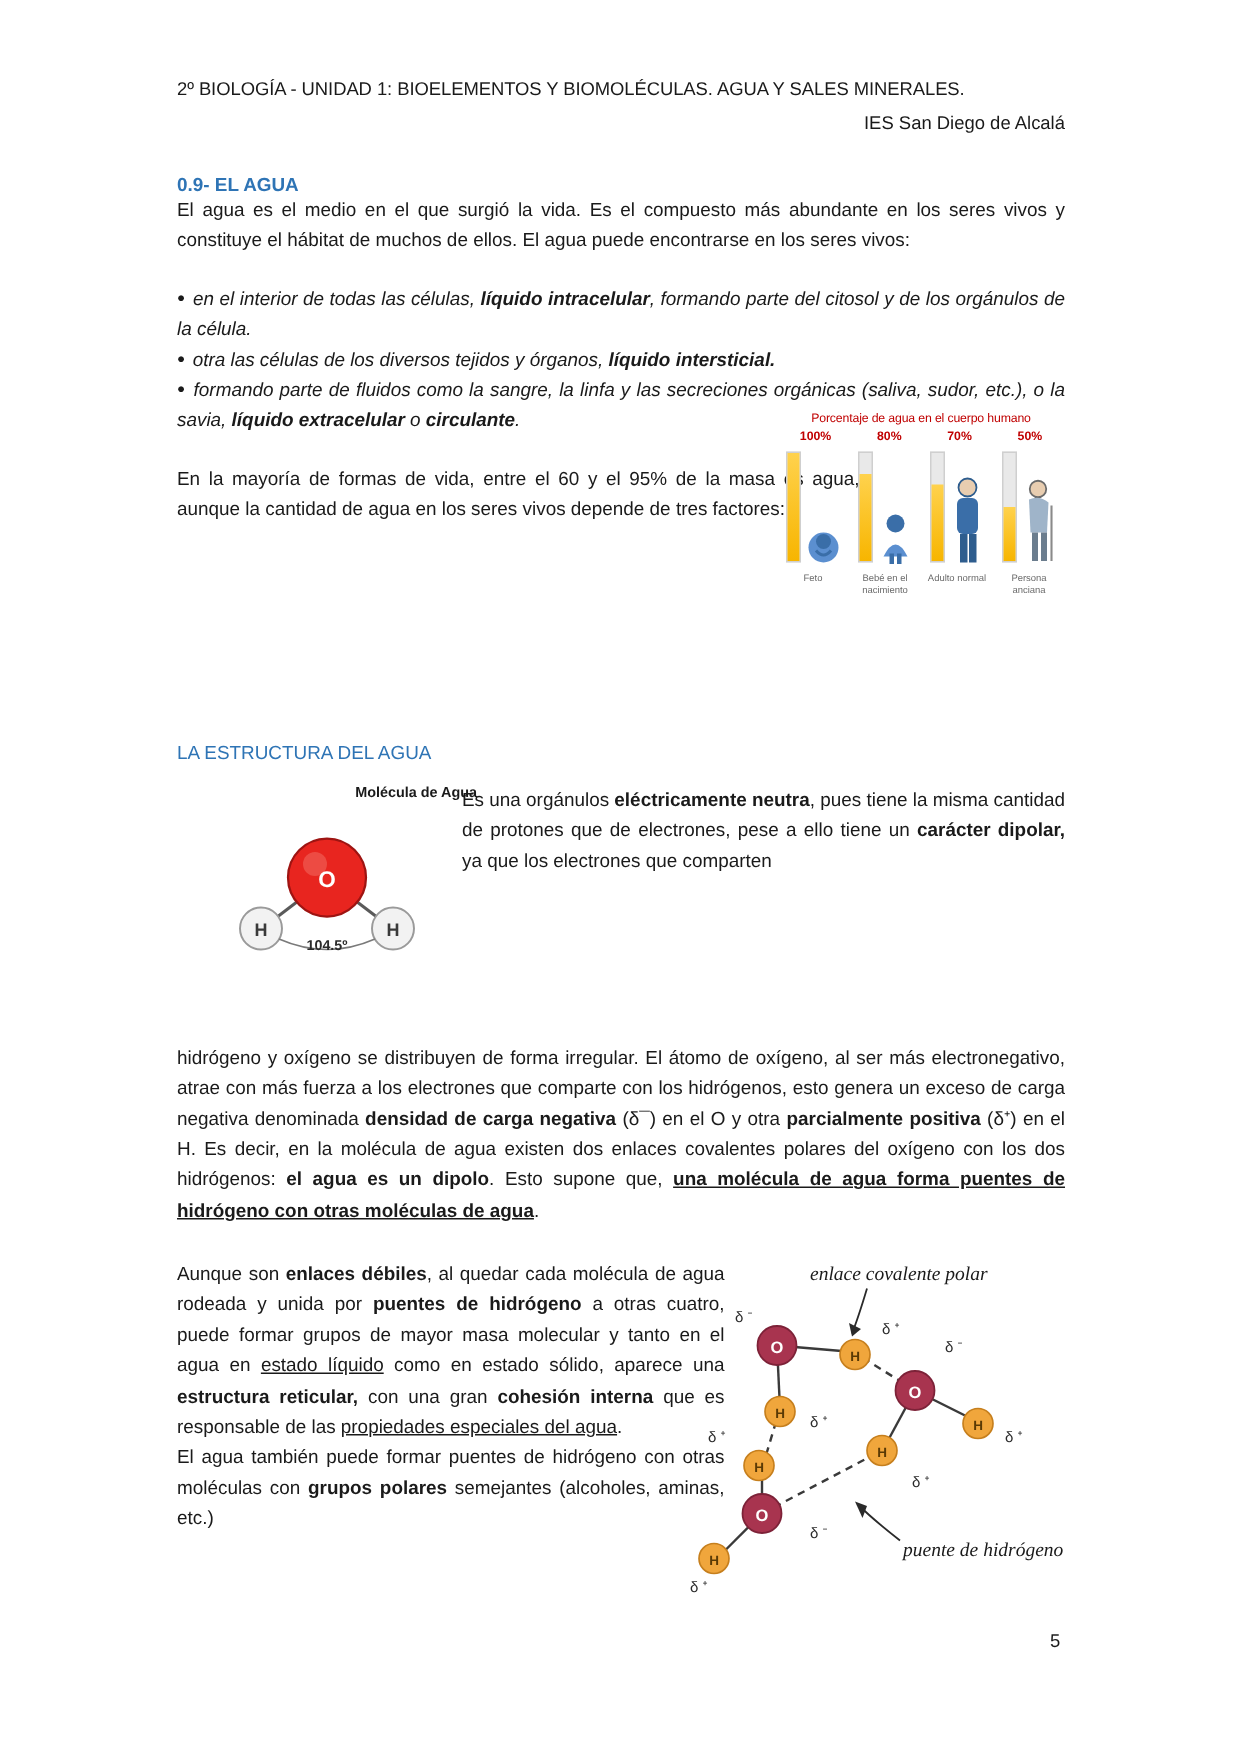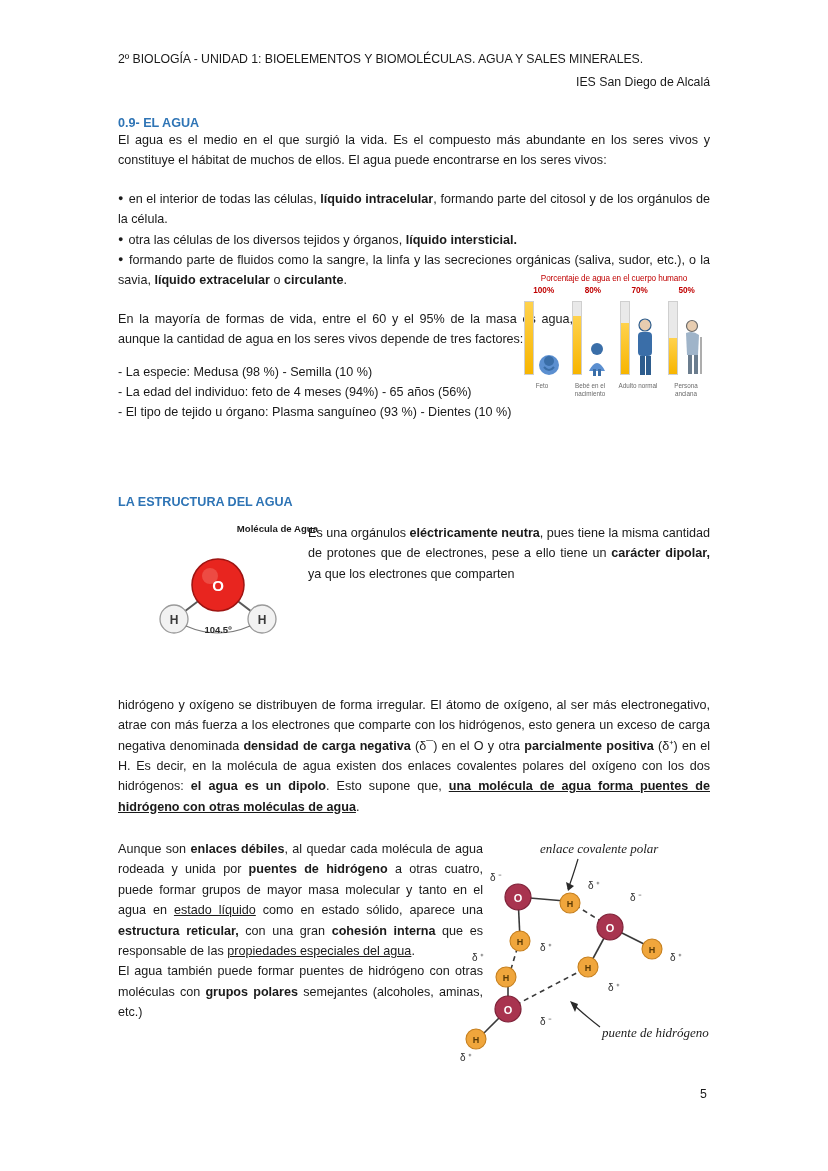--- a/index.html
+++ b/index.html
@@ -37,21 +37,21 @@
     color: #1a1a1a;
   }
   .sec-title {
     color: #2e74b5;
     font-weight: bold;
     font-size: 12.6px;
     margin-top: 27px;
   }
   .sec-title2 {
     color: #2e74b5;
-    font-weight: bold;
+    font-weight: normal;
     font-size: 12.6px;
   }
   p.body {
     font-size: 12.6px;
     line-height: 1.62;
     text-align: justify;
     margin: 0;
   }
   .mt18 { margin-top: 18px; }
   .mt16 { margin-top: 16px; }
@@ -59,20 +59,21 @@
   b { font-weight: bold; }
   u { text-decoration: underline; }
 
   .bullets {
     font-size: 12.6px;
     line-height: 1.62;
     margin-top: 18px;
   }
   .bullets .bl {
     text-align: justify;
+    font-style: italic;
   }
   .dot::before {
     content: "\25CF";
     font-size: 9px;
     position: relative;
     top: -2px;
     margin-right: 5px;
   }
 
   .left-col {
@@ -294,25 +295,20 @@
         <div class="fnames">
           <span>Feto</span>
           <span>Bebé en el nacimiento</span>
           <span>Adulto normal</span>
           <span>Persona anciana</span>
         </div>
       </div>
 
       <div class="left-col">
         <p class="body">En la mayoría de formas de vida, entre el 60 y el 95% de la masa es agua,      aunque      la cantidad de agua en los seres vivos depende de tres factores:</p>
-        <div class="lines-list mt12">
-          <div>- La especie: Medusa (98 %) - Semilla (10 %)</div>
-          <div>- La edad del individuo: feto de 4 meses (94%) - 65 años (56%)</div>
-          <div>- El tipo de tejido u órgano: Plasma sanguíneo (93 %) - Dientes (10 %)</div>
-        </div>
       </div>
     </div>
 
     <div style="margin-top:26px;" class="sec-title2">LA ESTRUCTURA DEL AGUA</div>
 
     <div style="position:relative; margin-top:14px; min-height:160px;">
 
       <div class="mol-fig">
         <div class="mol-title">Molécula de Agua</div>
         <div class="mol-box">

